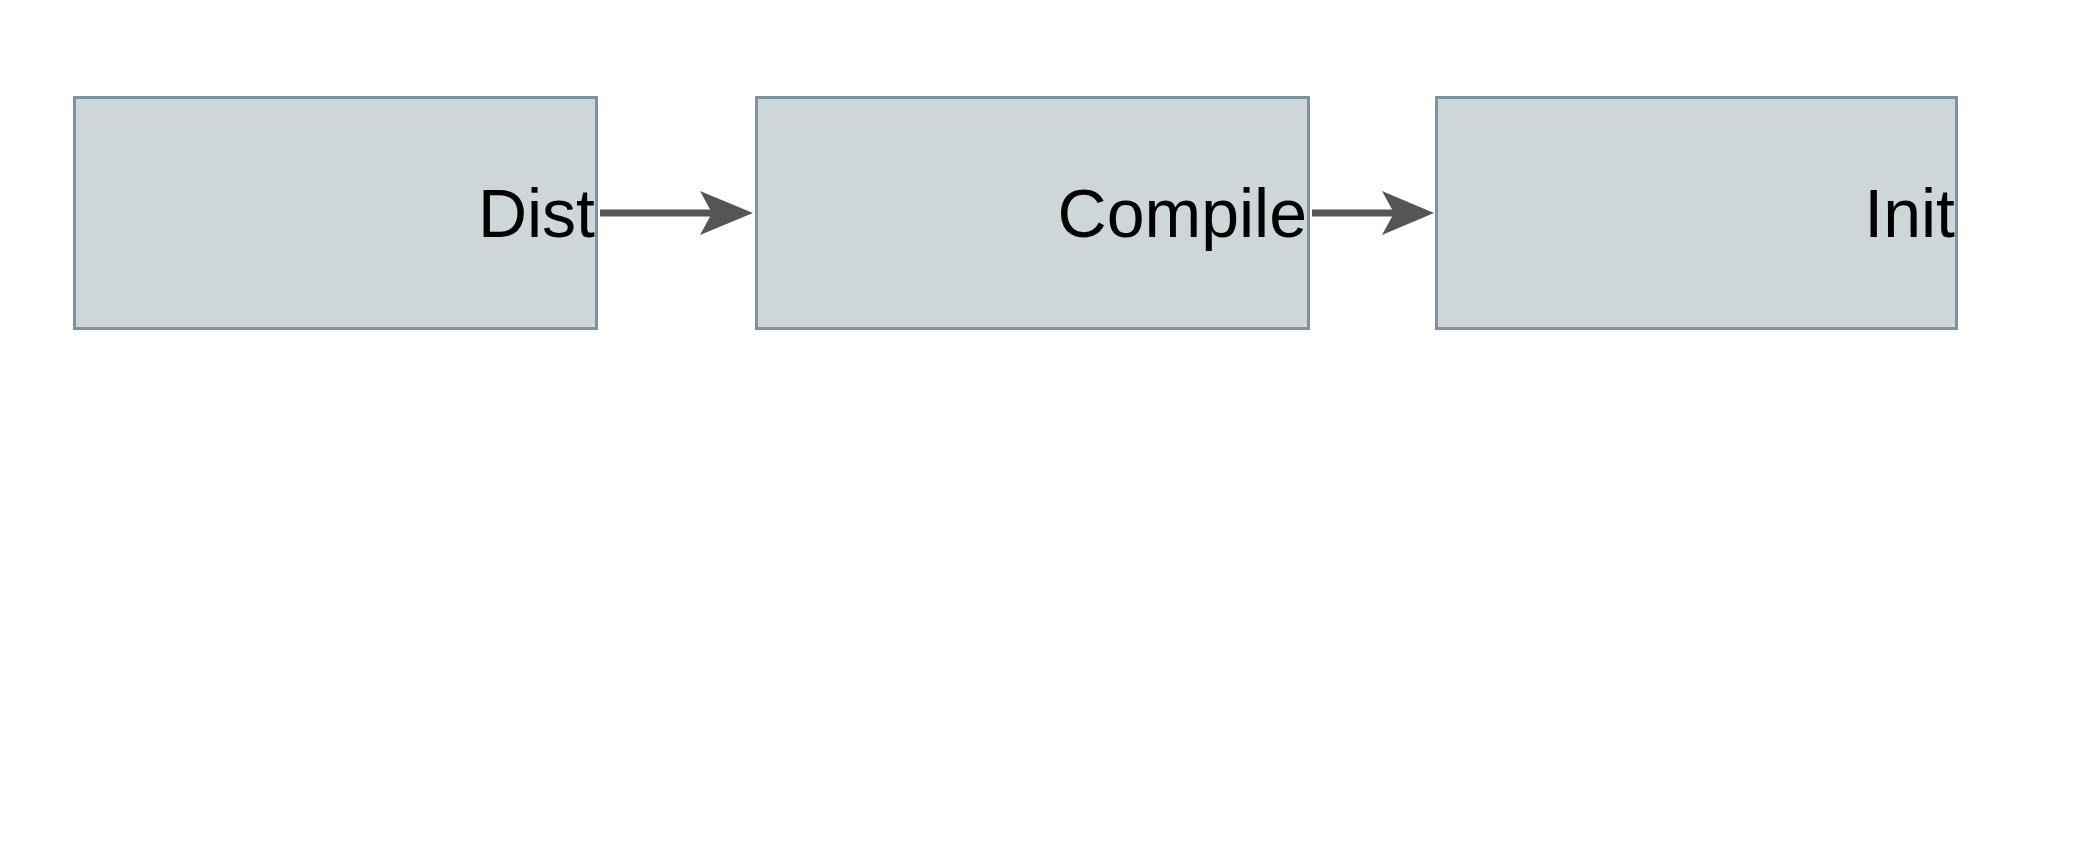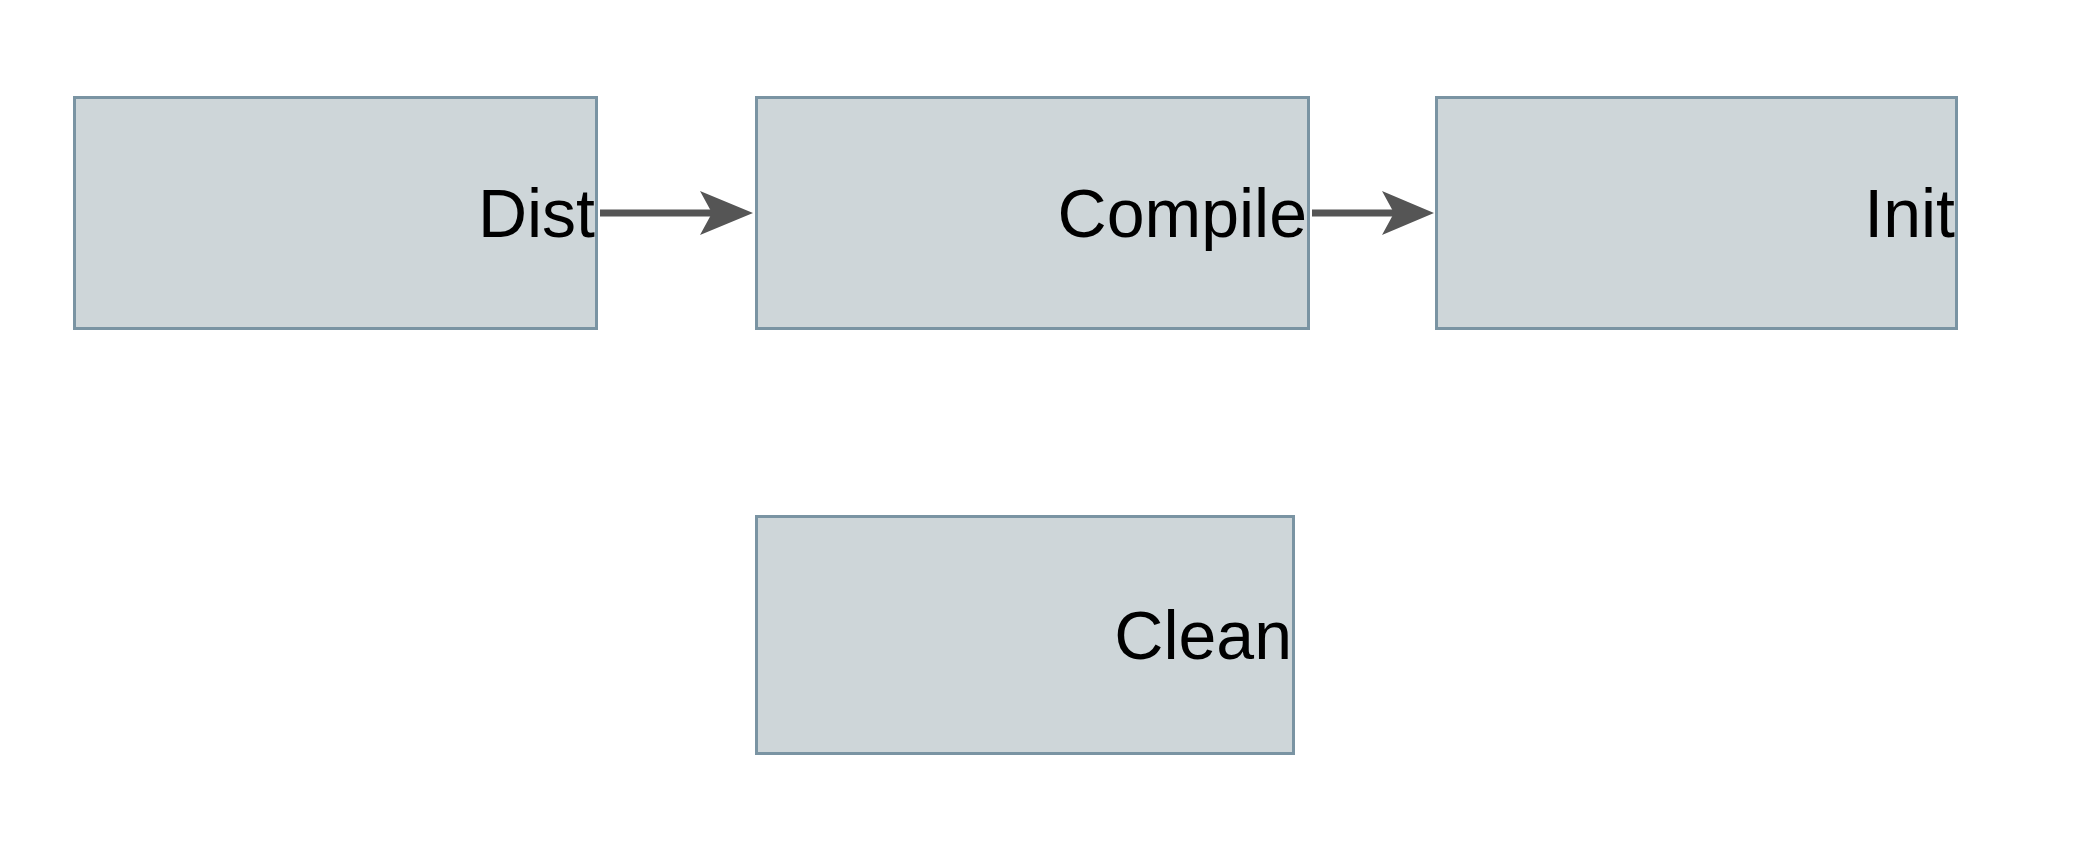--- a/index.html
+++ b/index.html
@@ -72,23 +72,20 @@
   </div>
 
   <div class="node" id="node-compile" style="left: 755px; top: 96px; width: 555px; height: 234px; background: rgb(206, 214, 217); border-color: rgb(122, 148, 163);">
     <span class="node-label" style="color: rgb(0, 0, 0);">Compile</span>
   </div>
 
   <div class="node" id="node-init" style="left: 1435px; top: 96px; width: 523px; height: 234px; background: rgb(206, 214, 217); border-color: rgb(122, 148, 163);">
     <span class="node-label" style="color: rgb(0, 0, 0);">Init</span>
   </div>
 
-  <div class="node" id="node-clean" style="left: 755px; top: 515px; width: 540px; height: 240px; background: rgb(206, 214, 217); border-color: rgb(122, 148, 163);">
-    <span class="node-label" style="color: rgb(0, 0, 0);">Clean</span>
-  </div>
 
   <svg id="edge-layer" viewBox="0 0 2078 848" xmlns="http://www.w3.org/2000/svg">
 
     <g>
       <line class="edge-shaft" x1="600" y1="213" x2="712" y2="213" style="stroke: rgb(85, 85, 85);"></line>
       <path class="edge-head" d="M 753 213 L 700 191 L 712 213 L 700 235 Z" style="fill: rgb(85, 85, 85);"></path>
     </g>
 
     <g>
       <line class="edge-shaft" x1="1312" y1="213" x2="1394" y2="213" style="stroke: rgb(85, 85, 85);"></line>

